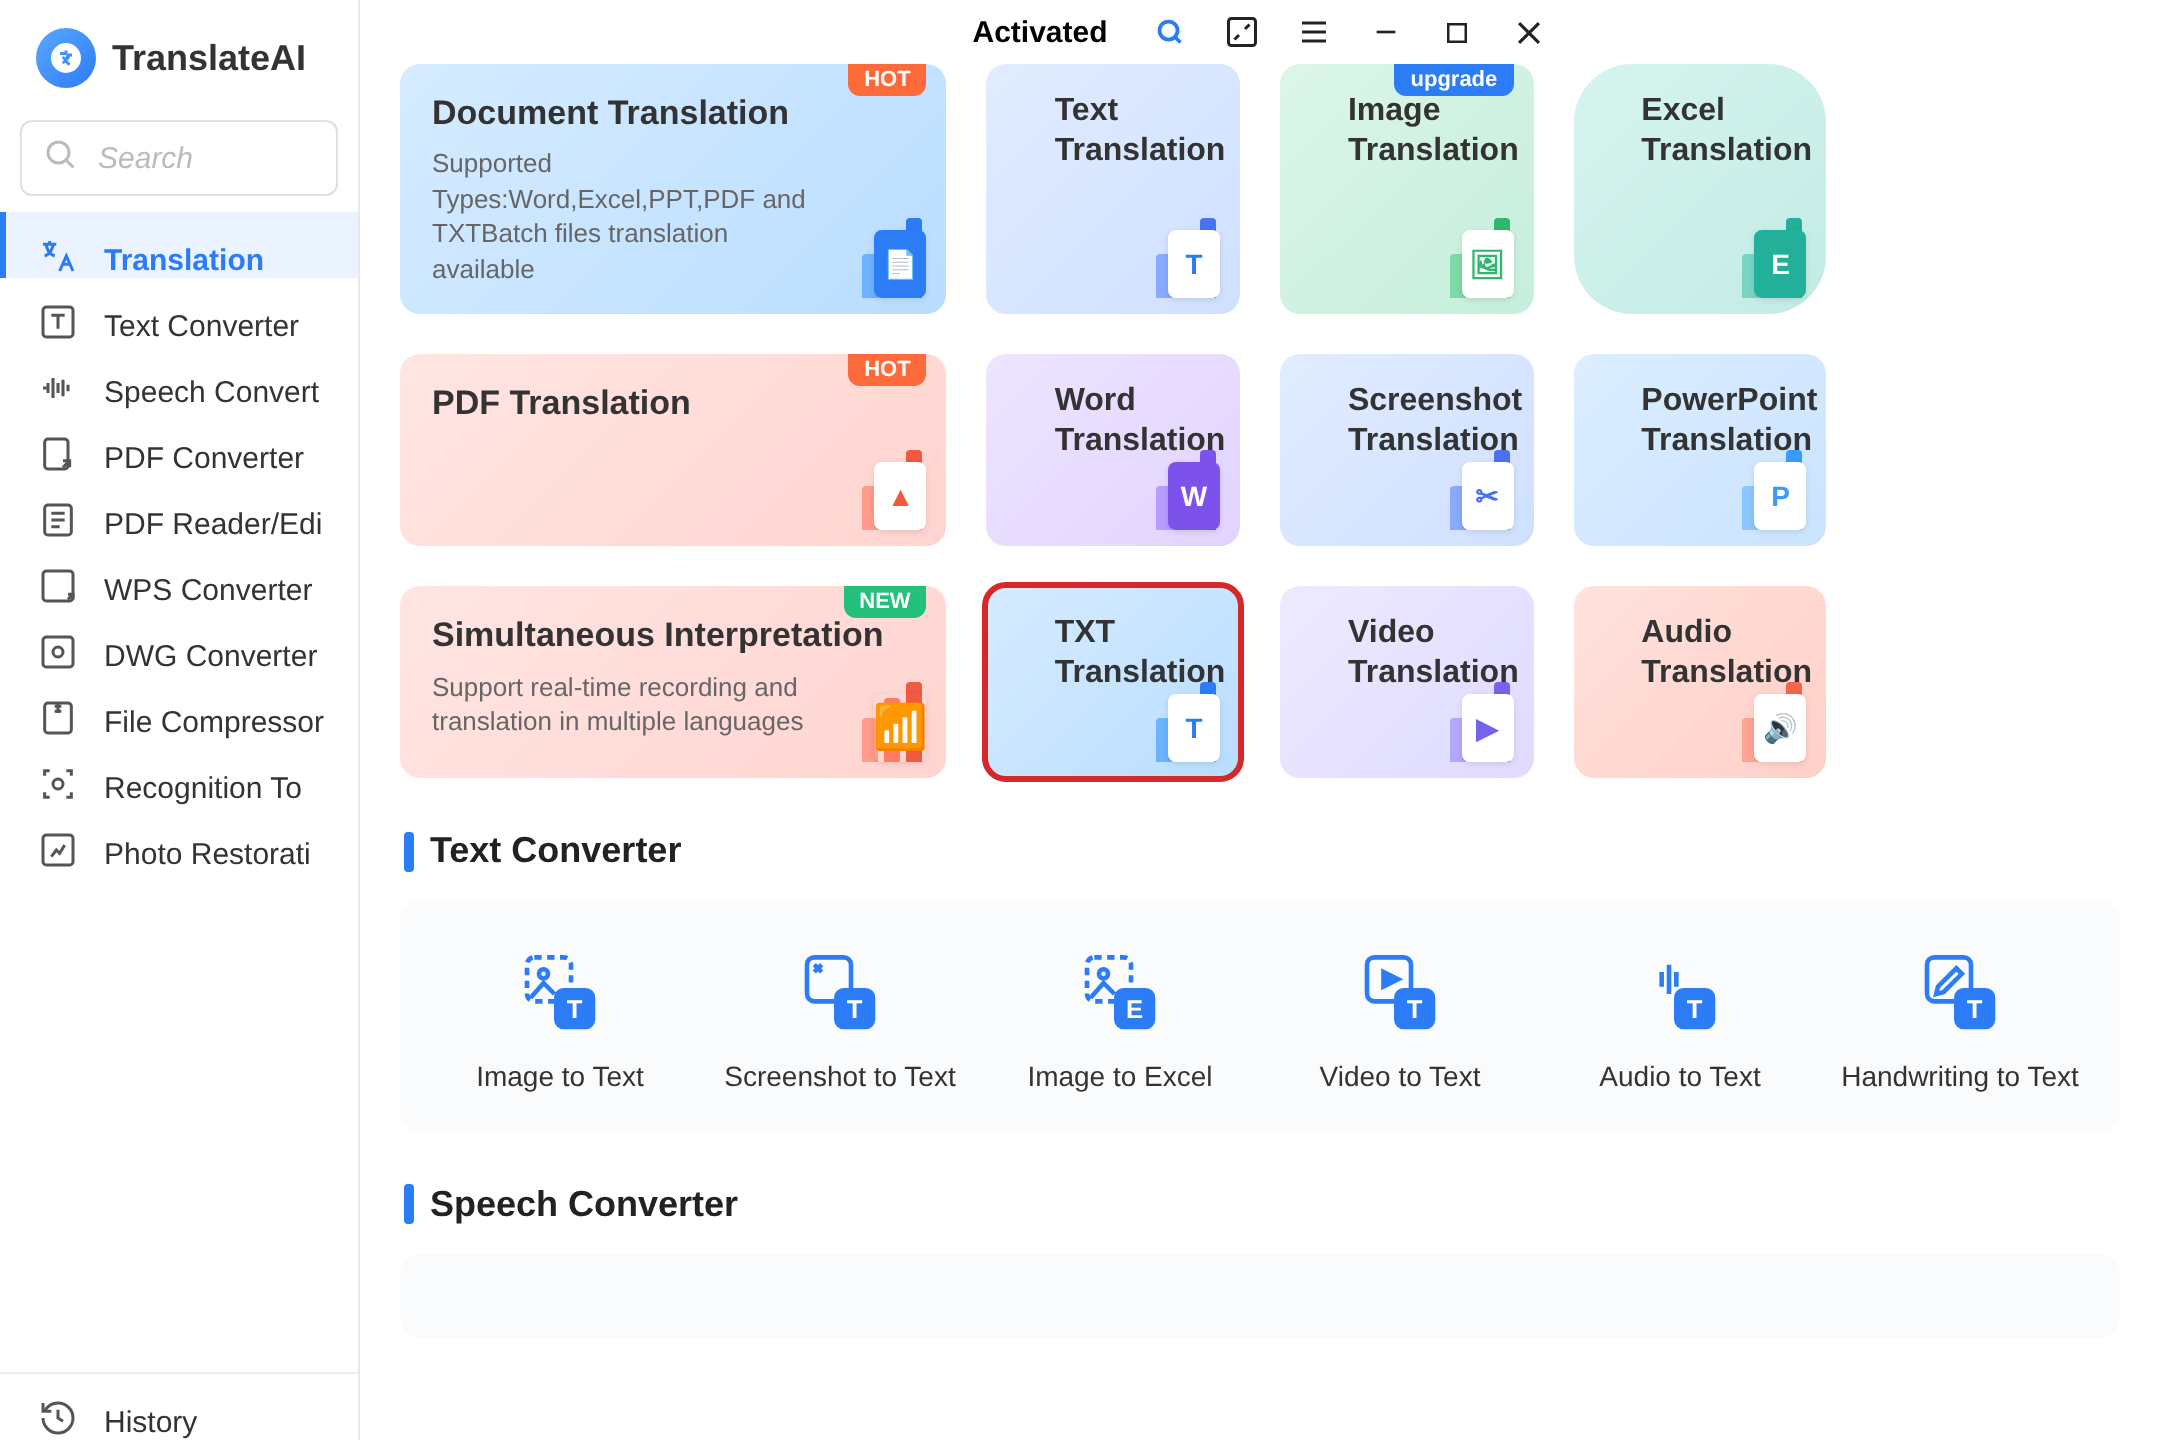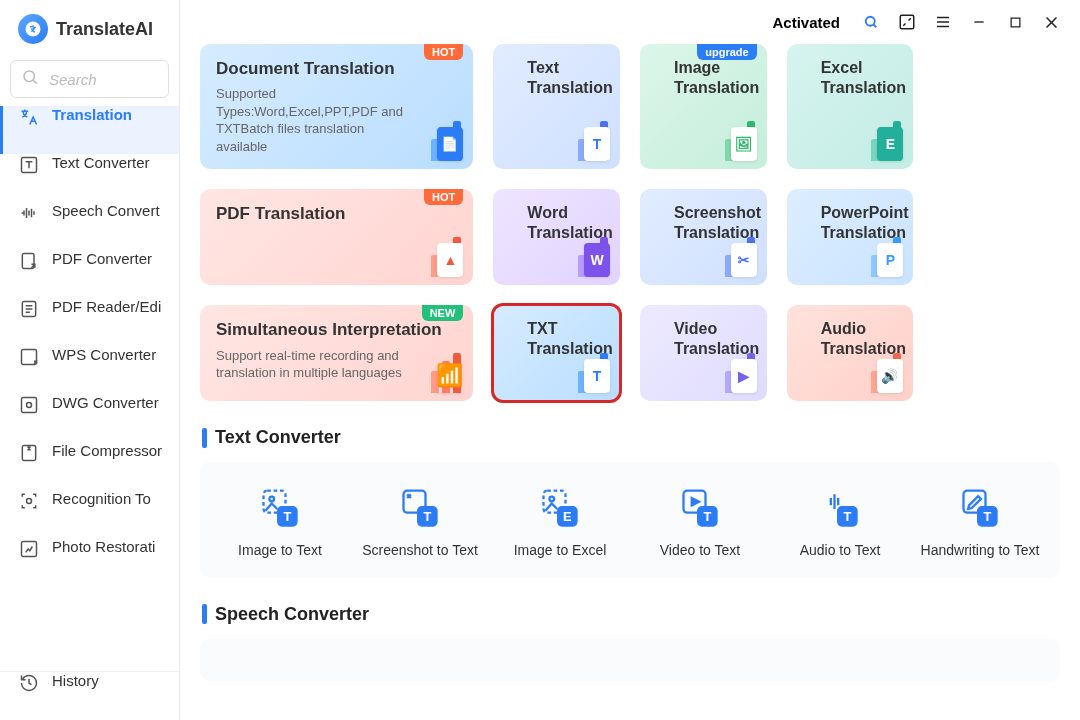--- a/index.html
+++ b/index.html
@@ -6,27 +6,27 @@
 body { font-family: -apple-system, BlinkMacSystemFont, "Segoe UI", Arial, sans-serif; background: #fff; width: 1080px; height: 720px; overflow: hidden; display: flex; }
 .sidebar { width: 180px; height: 100%; border-right: 1px solid #e8e8e8; display: flex; flex-direction: column; background: #fff; }
 .brand { display: flex; align-items: center; gap: 8px; padding: 14px 12px 10px 18px; }
 .brand-logo { width: 30px; height: 30px; border-radius: 50%; background: linear-gradient(135deg,#5aa7ff,#2c7cf6); display: flex; align-items: center; justify-content: center; }
 .brand-logo svg { width: 18px; height: 18px; }
 .brand-name { font-size: 18px; font-weight: 700; color: #333; }
 .search-box { margin: 6px 10px 8px; height: 38px; border: 1px solid #e0e0e0; border-radius: 6px; display: flex; align-items: center; padding: 0 10px; gap: 10px; color: #bbb; }
 .search-box input { border: none; outline: none; flex: 1; font-size: 15px; color: #333; background: transparent; font-style: italic; }
 .search-box input::placeholder { color: #bbb; }
 .nav { flex: 1; overflow: hidden; }
-.nav-item { display: flex; align-items: flex-start; gap: 12px; height: 48px; padding: 0 18px; cursor: pointer; color: #333; font-size: 15px; white-space: nowrap; overflow: hidden; }
+.nav-item { display: flex; align-items: flex-end; gap: 12px; height: 33px; padding: 0 18px; cursor: pointer; color: #333; font-size: 15px; white-space: nowrap; overflow: hidden; }
 .nav-item.active { color: #2c7cf6; background: #eaf3ff; border-left: 3px solid #2c7cf6; padding-left: 15px; font-weight: 600; }
 .nav-item .ic { width: 22px; height: 22px; flex-shrink: 0; display: flex; align-items: center; justify-content: center; color: #555; }
 .nav-item.active .ic { color: #2c7cf6; }
 .nav-bottom { border-top: 1px solid #eee; }
 .main { flex: 1; height: 100%; overflow-y: auto; background: #fff; position: relative; }
-.titlebar { height: 44px; display: flex; align-items: center; justify-content: flex-end; gap: 18px; padding: 0 20px; }
+.titlebar { height: 32px; display: flex; align-items: center; justify-content: center; gap: 18px; padding: 0 20px; }
 .titlebar .status { font-weight: 700; font-size: 15px; margin-right: 4px; }
 .titlebar .win-ic { width: 18px; height: 18px; display: flex; align-items: center; justify-content: center; cursor: pointer; color: #222; }
 .content { padding: 0 20px 40px 20px; }
 .grid { display: grid; grid-template-columns: repeat(12, 1fr); gap: 20px; }
 .card { border-radius: 10px; padding: 14px 16px; position: relative; overflow: hidden; cursor: pointer; min-height: 96px; }
 .card-wide { grid-column: span 4; }
 .card-sm { grid-column: span 2; padding-left: 34px; }
 .card-title { font-size: 17px; font-weight: 700; color: #333; margin-bottom: 6px; line-height: 1.25; }
 .card-sm .card-title { font-size: 16px; }
 .card-sub { font-size: 13px; color: #666; line-height: 1.35; max-width: 80%; }
@@ -43,21 +43,21 @@
 .section-bar { width: 5px; height: 20px; background: #2c7cf6; border-radius: 2px; }
 .section-title { font-size: 18px; font-weight: 700; color: #222; }
 .conv-row { display: flex; background: #fafbfc; border-radius: 10px; padding: 24px 10px 18px; justify-content: space-around; }
 .conv-item { display: flex; flex-direction: column; align-items: center; gap: 10px; cursor: pointer; width: 140px; }
 .conv-ic { width: 46px; height: 46px; display:flex; align-items:center; justify-content:center; }
 .conv-label { font-size: 14px; text-align: center; line-height: 1.25; color: #333; }
 
 .bg-blue1 { background: linear-gradient(135deg,#d6ecff,#b9ddff); }
 .bg-blue2 { background: linear-gradient(135deg,#e1ecff,#cfe0ff); }
 .bg-green { background: linear-gradient(135deg,#dcf6ea,#c5eedb); }
-.bg-teal  { background: linear-gradient(135deg,#d7f4ef,#c2ece4); }
+.bg-teal  { background: linear-gradient(135deg,#d7f4ef,#c2ece4); border-radius: 29px; }
 .bg-pink  { background: linear-gradient(135deg,#ffe6e3,#ffd4d0); }
 .bg-purple{ background: linear-gradient(135deg,#eee5ff,#e1d3ff); }
 .bg-lav   { background: linear-gradient(135deg,#edeaff,#dfdbff); }
 .bg-sky   { background: linear-gradient(135deg,#dceeff,#cae3ff); }
 .bg-coral { background: linear-gradient(135deg,#ffe2dd,#ffd0c8); }
 </style>
 </head>
 <body>
 
 <aside class="sidebar">

